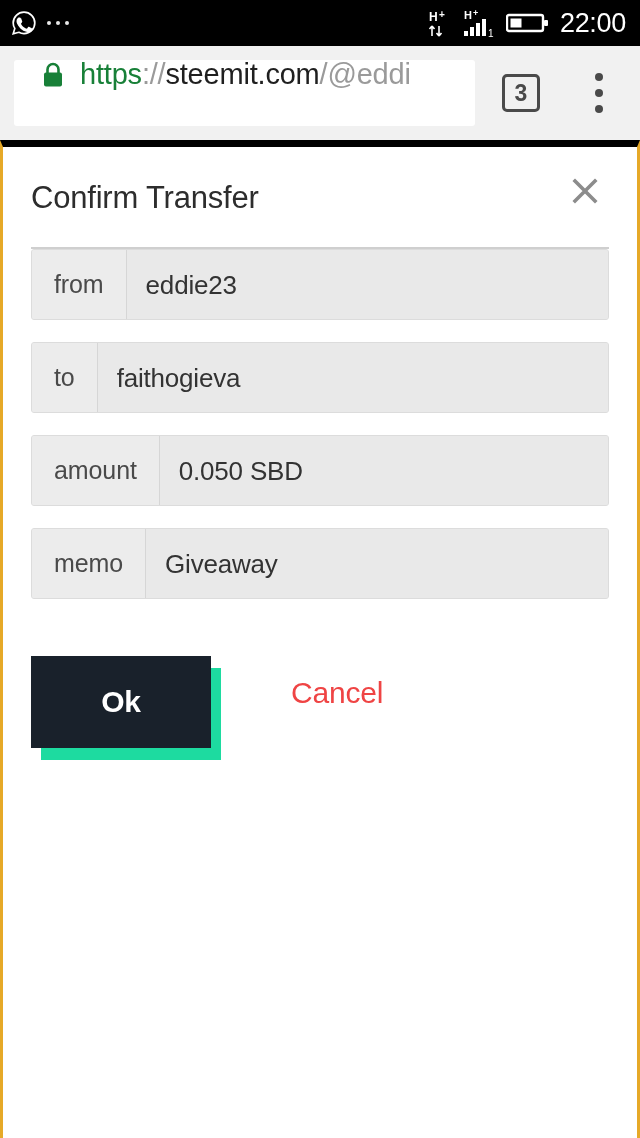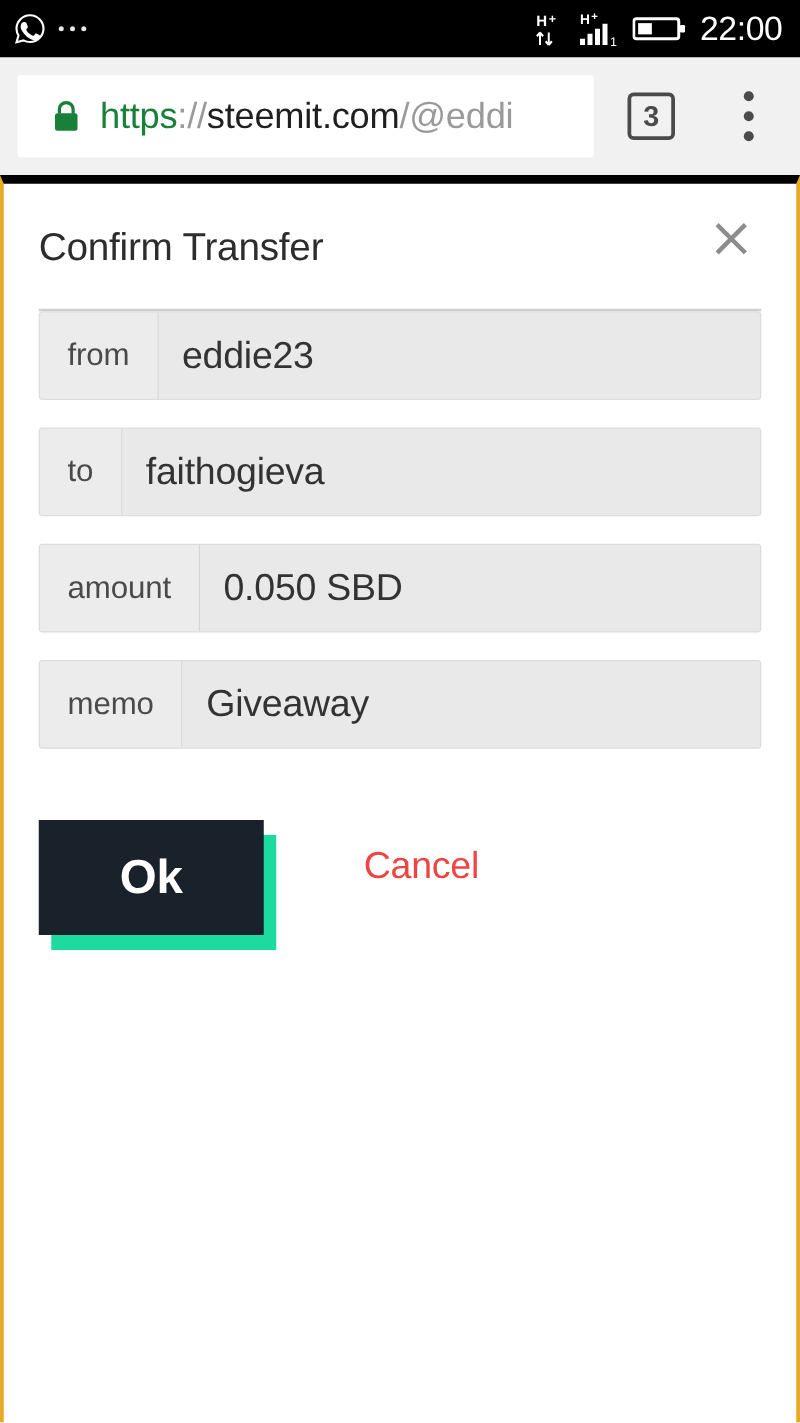--- a/index.html
+++ b/index.html
@@ -73,21 +73,21 @@
     background: #f1f1f1;
   }
   .omnibox {
     position: absolute;
     left: 14px; top: 14px;
     width: 461px;
     height: 66px;
     background: #ffffff;
     border-radius: 3px;
     display: flex;
-    align-items: center;
+    align-items: flex-start;
     padding-left: 26px;
     overflow: hidden;
   }
   .lock-icon { flex: none; display: block; margin-right: 14px; }
   .url-text {
     font-size: 29px;
     line-height: 1;
     white-space: nowrap;
     letter-spacing: -0.2px;
   }
@@ -197,21 +197,21 @@
     color: #4a4a4a;
     letter-spacing: -0.1px;
     line-height: 1;
   }
   .field-value {
     flex: 1;
     background: #e9e9e9;
     display: flex;
     align-items: center;
     padding-left: 19px;
-    font-size: 30px;
+    font-size: 26px;
     color: #333333;
     letter-spacing: -0.2px;
     line-height: 1;
   }
 
   
   .actions {
     position: relative;
     margin-top: 57px;
     height: 110px;
@@ -229,21 +229,21 @@
     height: 92px;
     background: #1ddba0;
   }
   .ok-button {
     position: absolute;
     left: 0; top: 0;
     width: 180px;
     height: 92px;
     background: #19212b;
     color: #ffffff;
-    font-size: 38px;
+    font-size: 30px;
     font-weight: 700;
     display: flex;
     align-items: center;
     justify-content: center;
     border: none;
     line-height: 1;
     letter-spacing: -0.2px;
     font-family: "Liberation Sans", sans-serif;
   }
   .cancel-button {

